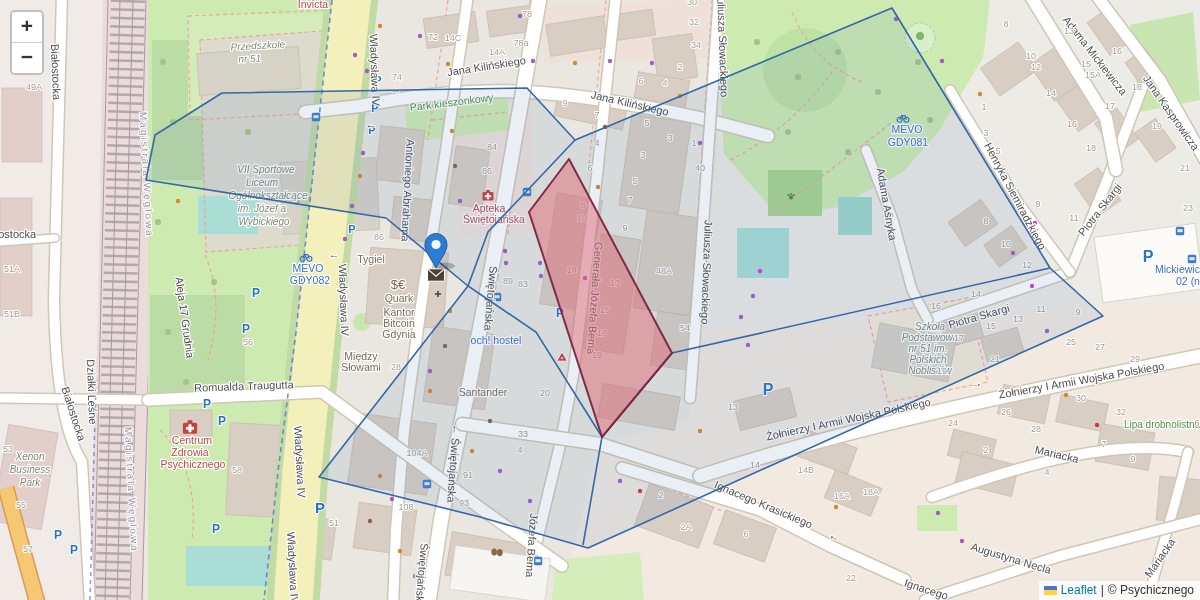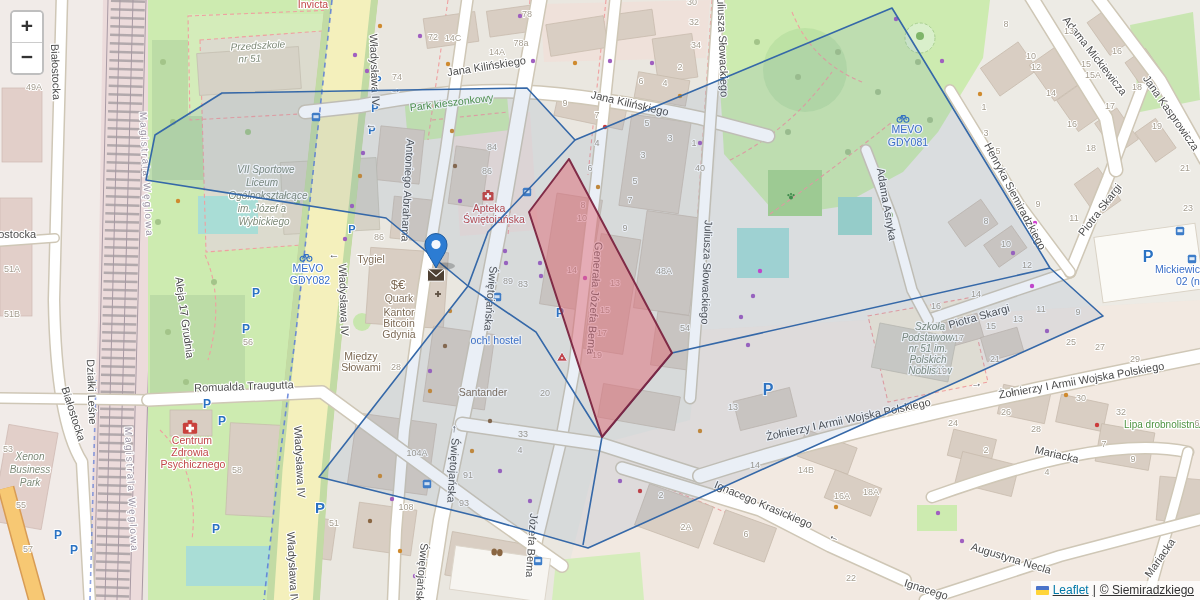--- a/index.html
+++ b/index.html
@@ -26,21 +26,21 @@
   .bld{fill:#d9cec3;stroke:#c6b9ab;stroke-width:.7;}
   .bldg{fill:#d6d2c6;stroke:#c2bdae;stroke-width:.7;}
   .bldp{fill:#e2cfc9;stroke:#cdb8b1;stroke-width:.7;}
   
   .zoom-ctl{position:absolute;top:10px;left:10px;width:30px;border:2px solid rgba(0,0,0,.25);
             border-radius:5px;overflow:hidden;background:#fff;}
   .zbtn{display:block;width:30px;height:30px;line-height:28px;text-align:center;font-size:21px;
         font-weight:bold;color:#333;background:#fff;cursor:pointer;user-select:none;}
   .zbtn + .zbtn{border-top:1px solid #ccc;}
   .attrib{position:absolute;right:0;bottom:0;background:rgba(255,255,255,.78);
-          padding:2px 6px 3px 5px;font-size:12px;color:#333;display:flex;align-items:center;gap:4px;z-index:5;text-decoration:underline;}
+          padding:2px 6px 3px 5px;font-size:12px;color:#333;display:flex;align-items:center;gap:4px;z-index:5;}
   .leaflet-link{color:#0078A8;text-decoration:none;cursor:pointer;}
   .flag{display:inline-flex;flex-direction:column;width:13px;height:9px;border-radius:1px;overflow:hidden;}
   .f-b{flex:1;background:#4a73c9;}  .f-y{flex:1;background:#ffd43a;}
 </style>
 </head>
 <body>
 
 <div class="stage">
 <svg width="1200" height="600" viewBox="0 0 1200 600">
 
@@ -634,15 +634,15 @@
     <a class="zbtn">−</a>
   </div>
 
   <div class="attrib">
     <span class="flag">
         <span class="f-b"></span>
         <span class="f-y"></span>
       </span>
     <a class="leaflet-link">Leaflet</a>
     <span>|</span>
-    <span>© Siemiradzkiego</span>
+    <span>© Psychicznego</span>
   </div>
 </div>
 
 </body></html>

